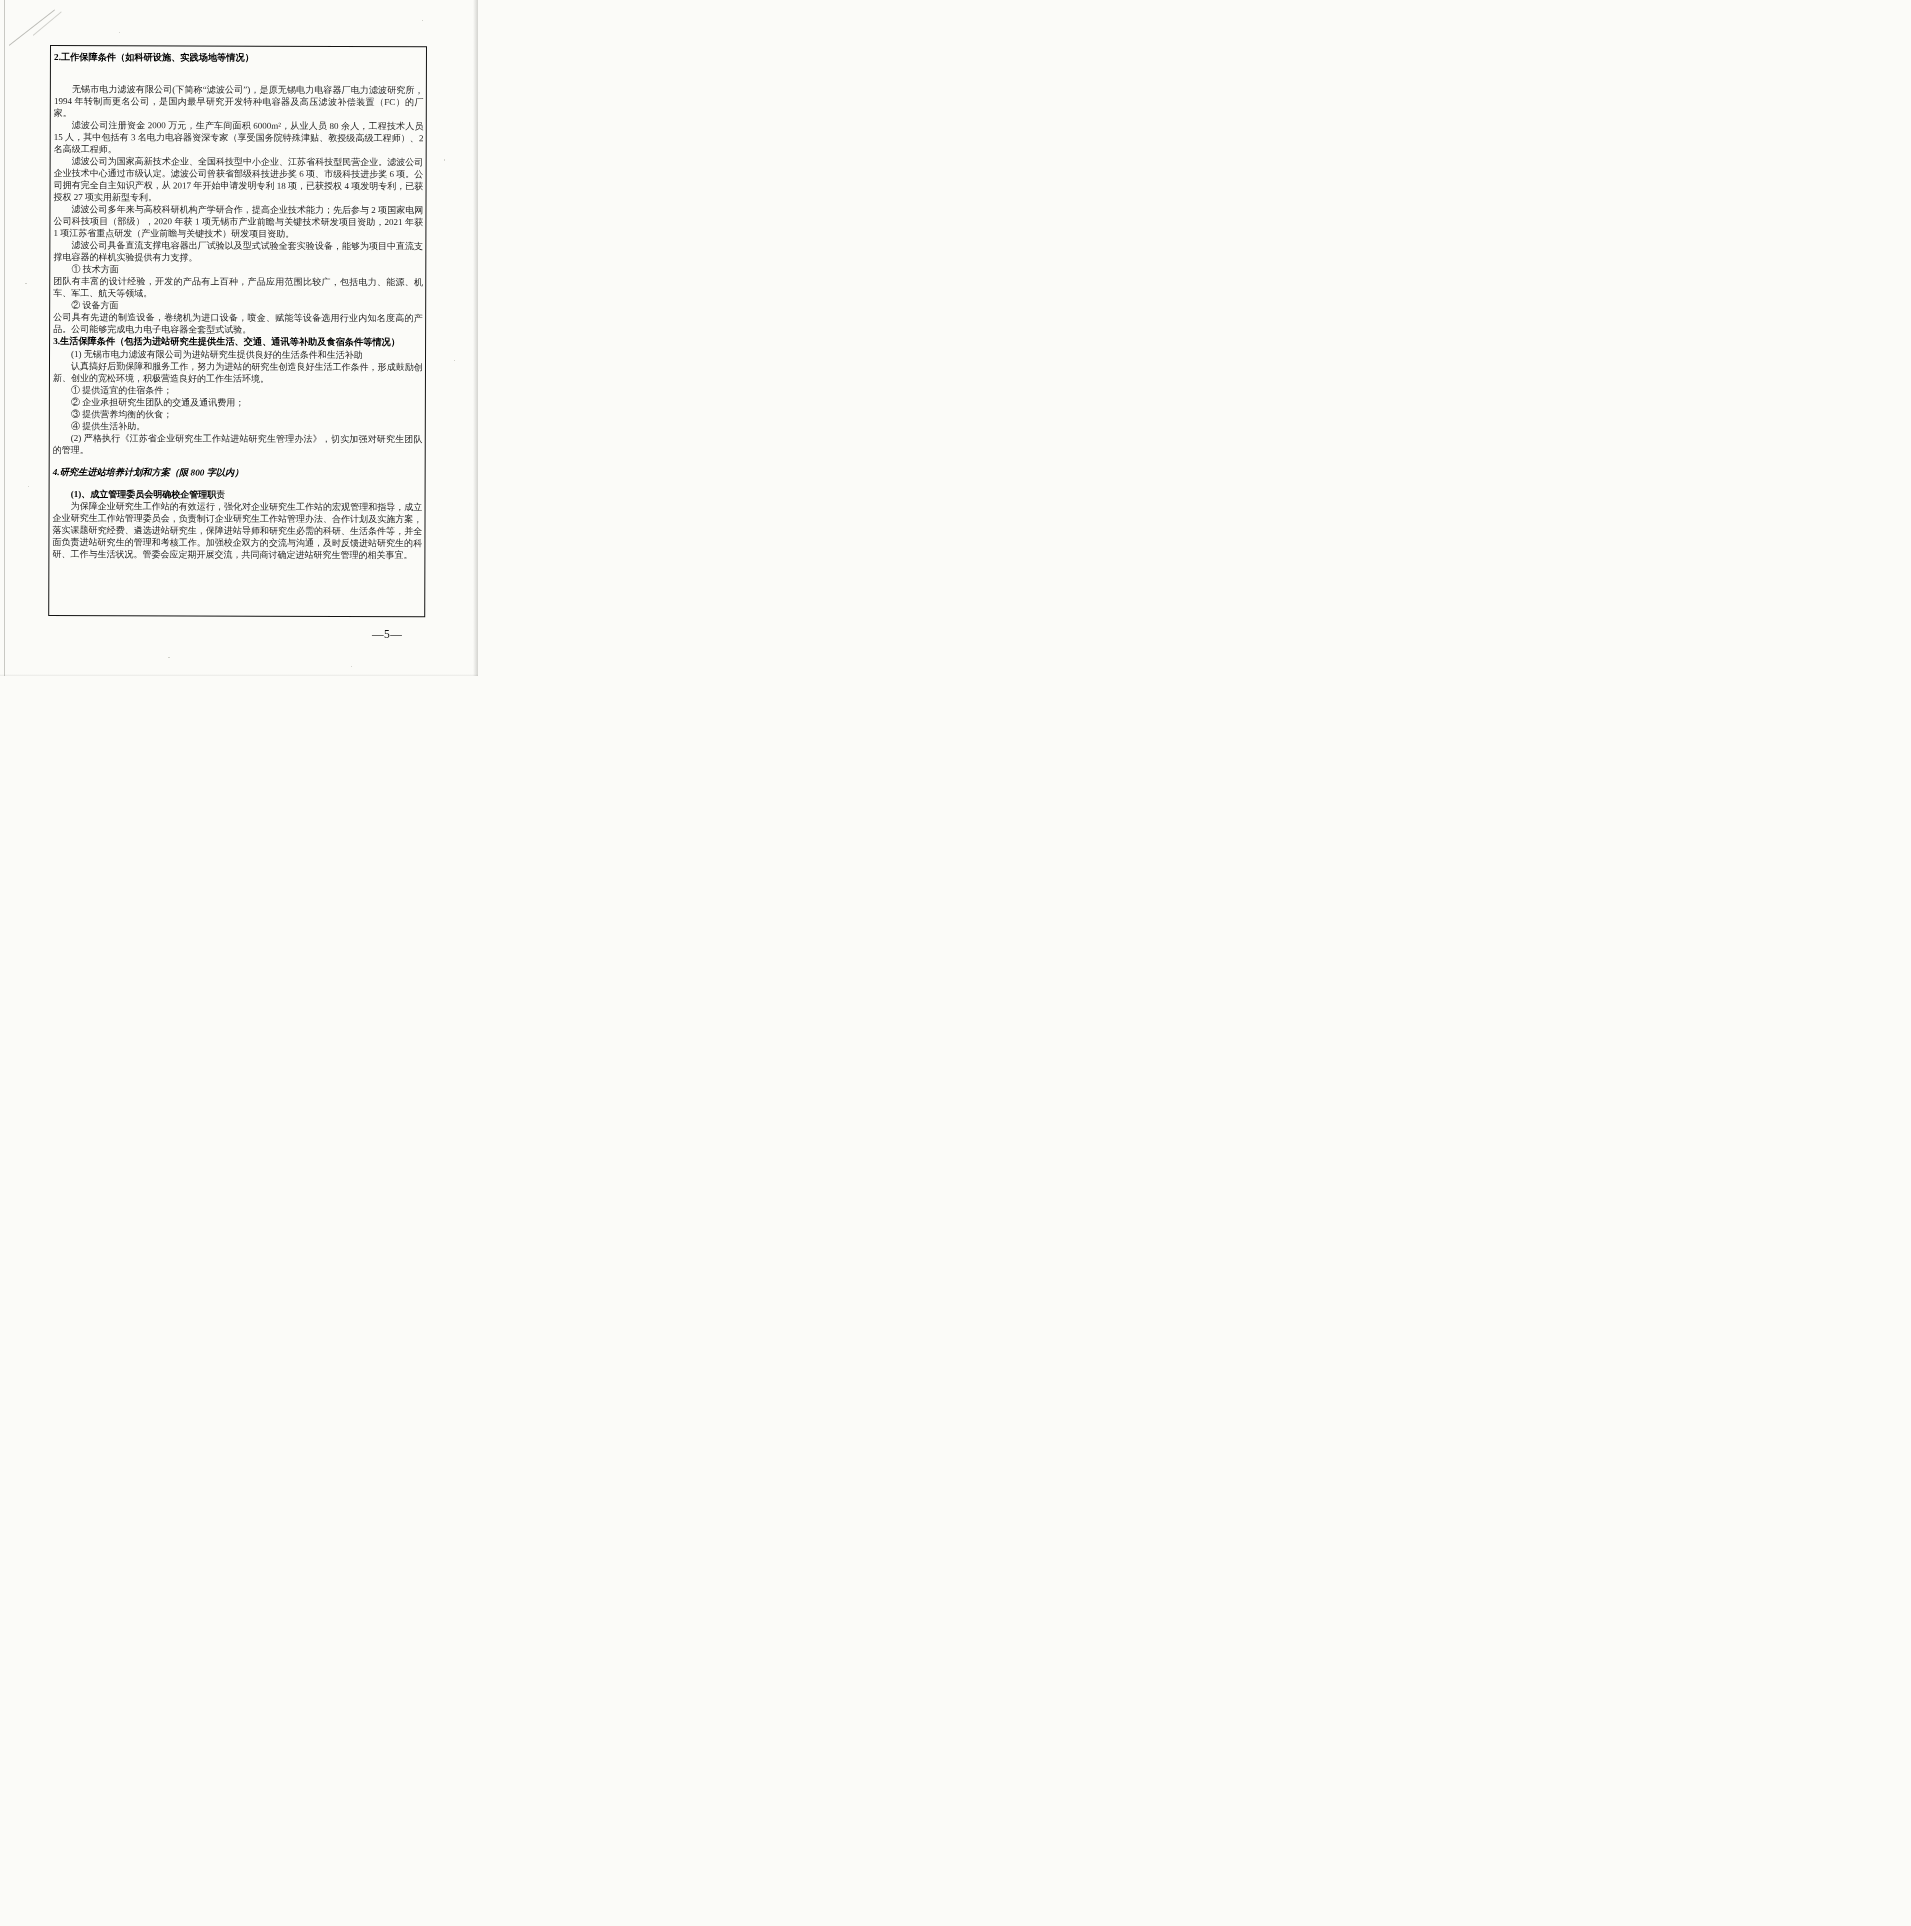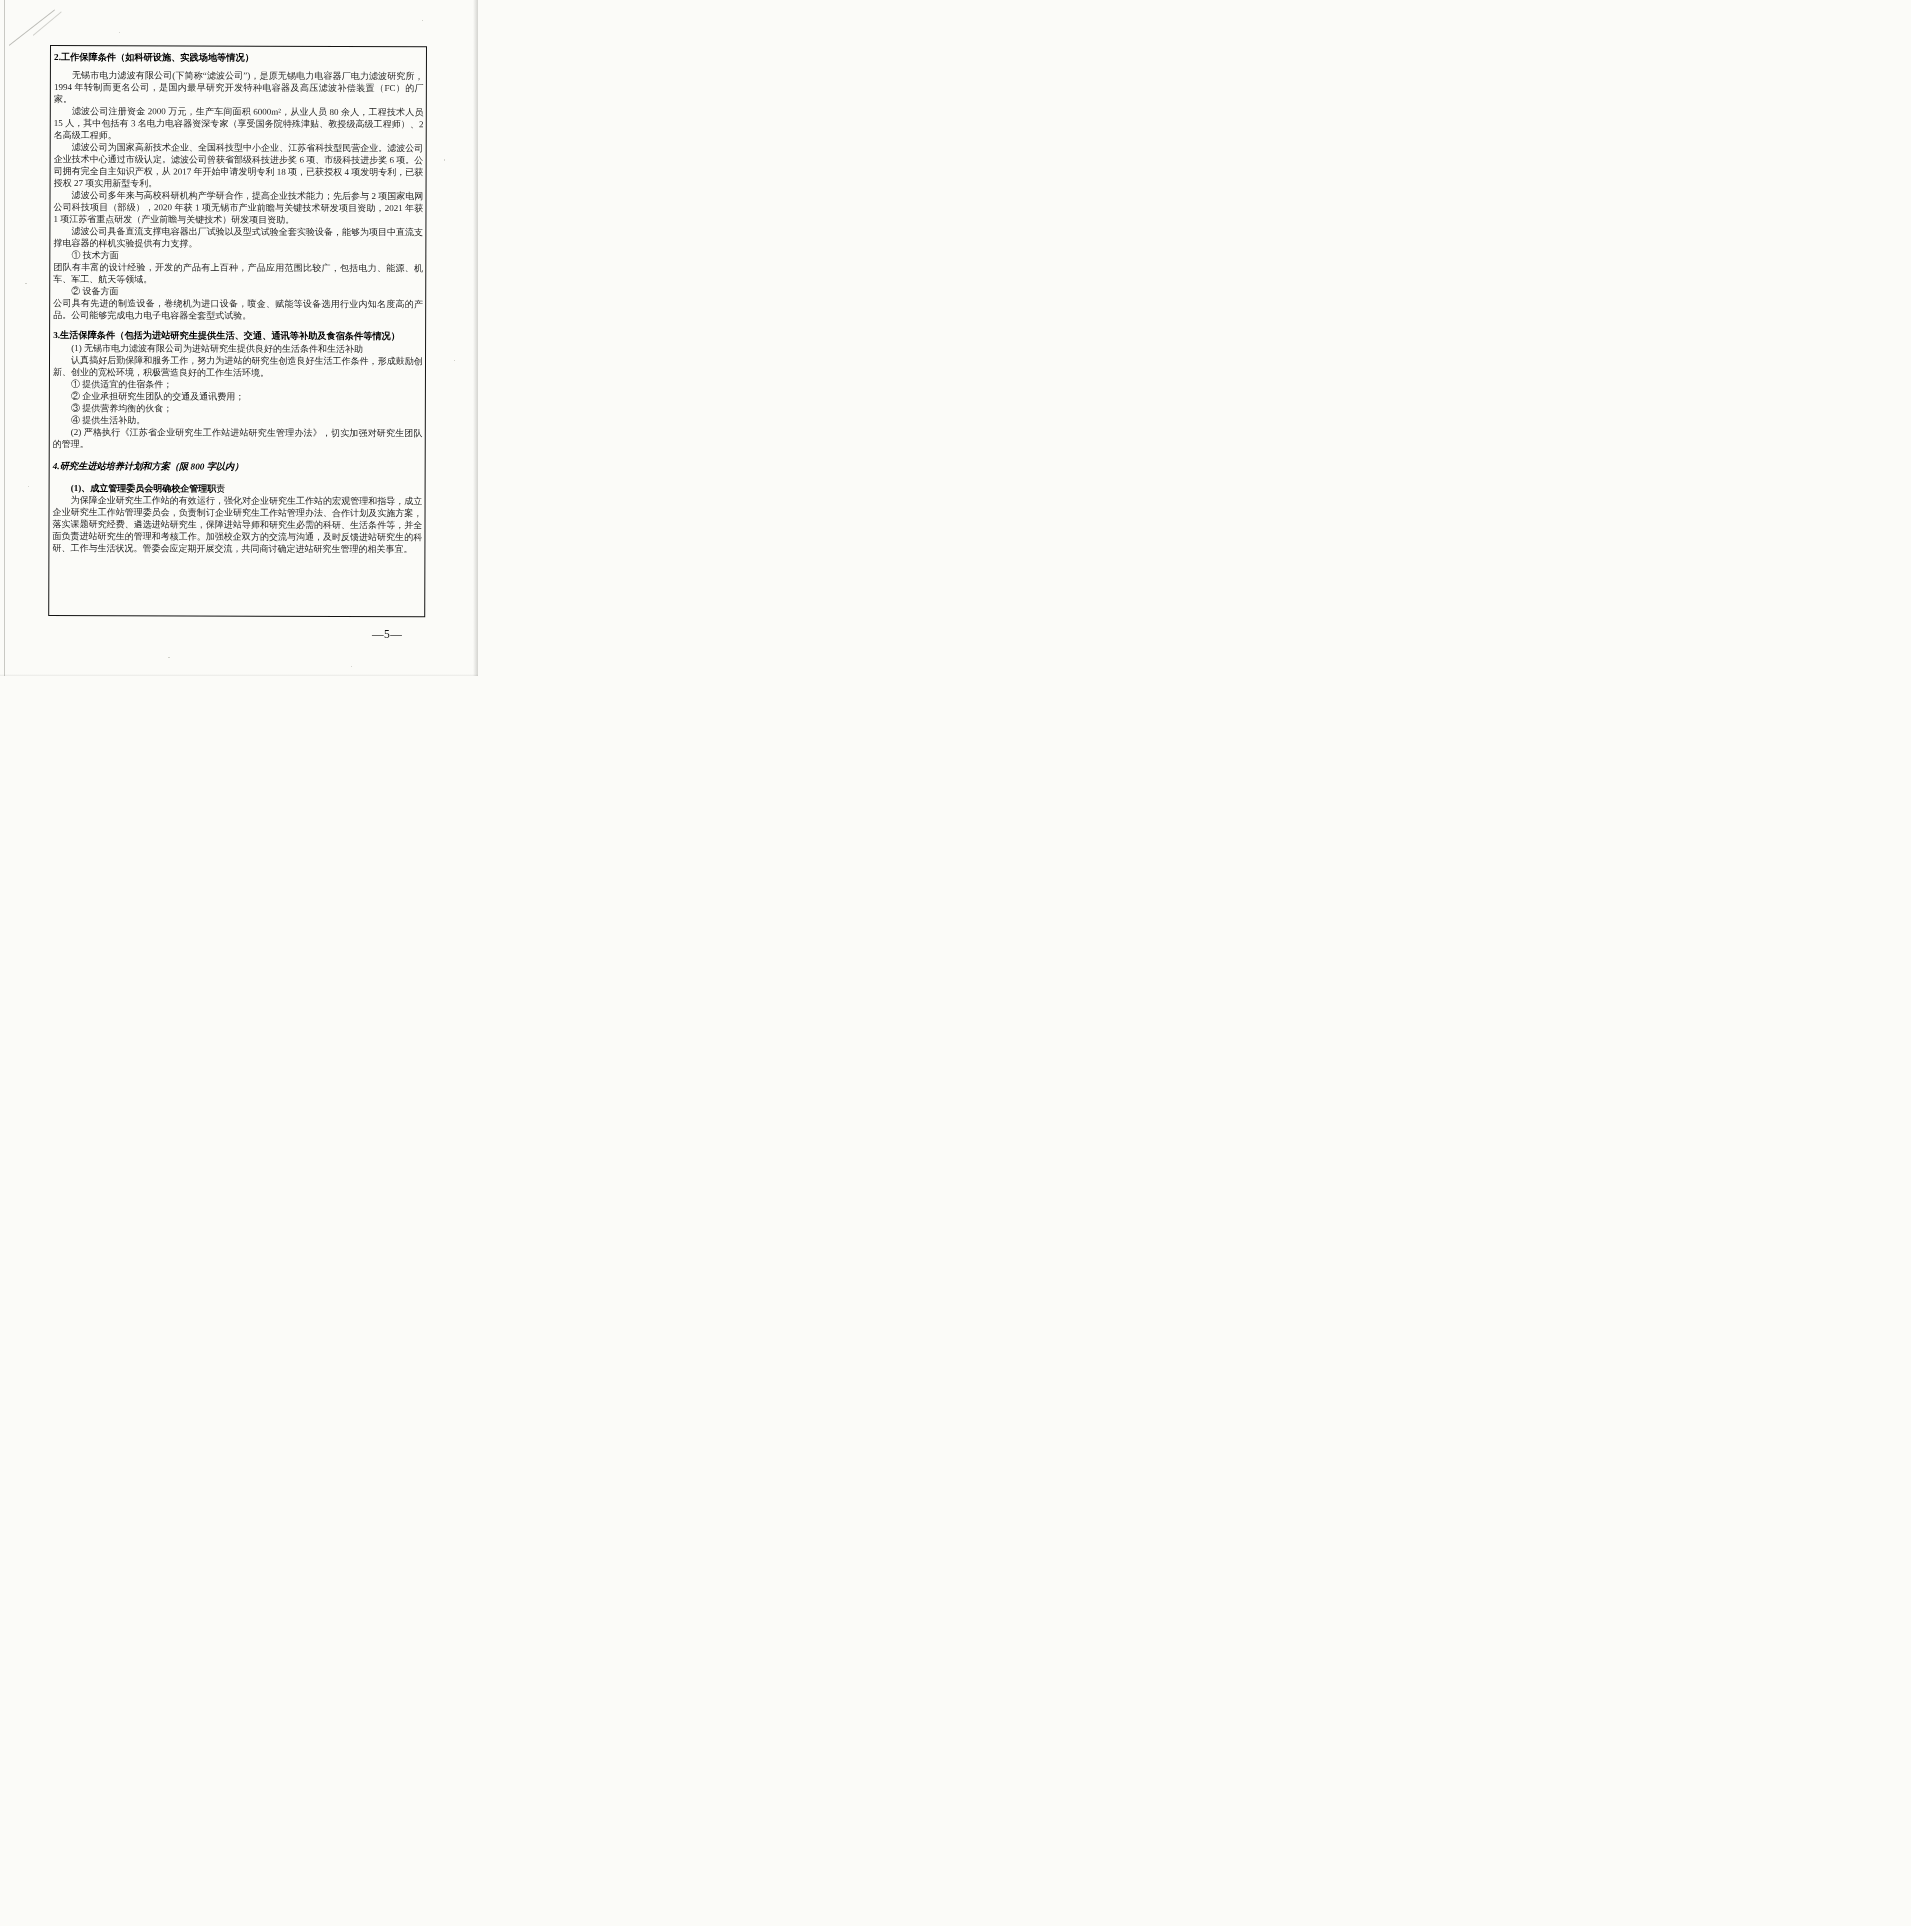--- a/index.html
+++ b/index.html
@@ -26,22 +26,22 @@
     position:absolute;left:50px;top:45px;width:377px;height:571px;
     box-sizing:border-box;border:1.2px solid #141414;border-top-width:1.5px;
     padding:4.6px 2.3px 0 3.1px;
     transform:rotate(0.18deg);transform-origin:top left;
   }
   .sec-heading{
     margin:0;font-size:9.2px;font-weight:700;line-height:12.7px;color:#000;
     letter-spacing:0;white-space:normal;
   }
   .sec-heading .note{font-weight:700;}
-  .sec-heading.h2{margin-bottom:6px;}
-  .sec-heading.h3{margin-top:8px;}
+  .sec-heading.h2{margin-bottom:20px;}
+  .sec-heading.h3{margin-top:0;}
   .sec-heading.h4{margin-top:9.6px;font-style:italic;}
   p.body{
     margin:0;font-size:9px;line-height:12px;
     text-align:justify;text-justify:inter-ideograph;
   }
   .indent{text-indent:2em;}
   .mt-p{margin-top:1.5px;}
   .mt-first{margin-top:1.5px;}
   .mt-sub1{margin-top:8px;}
   .mt-p2sec3{margin-top:7.3px;}

